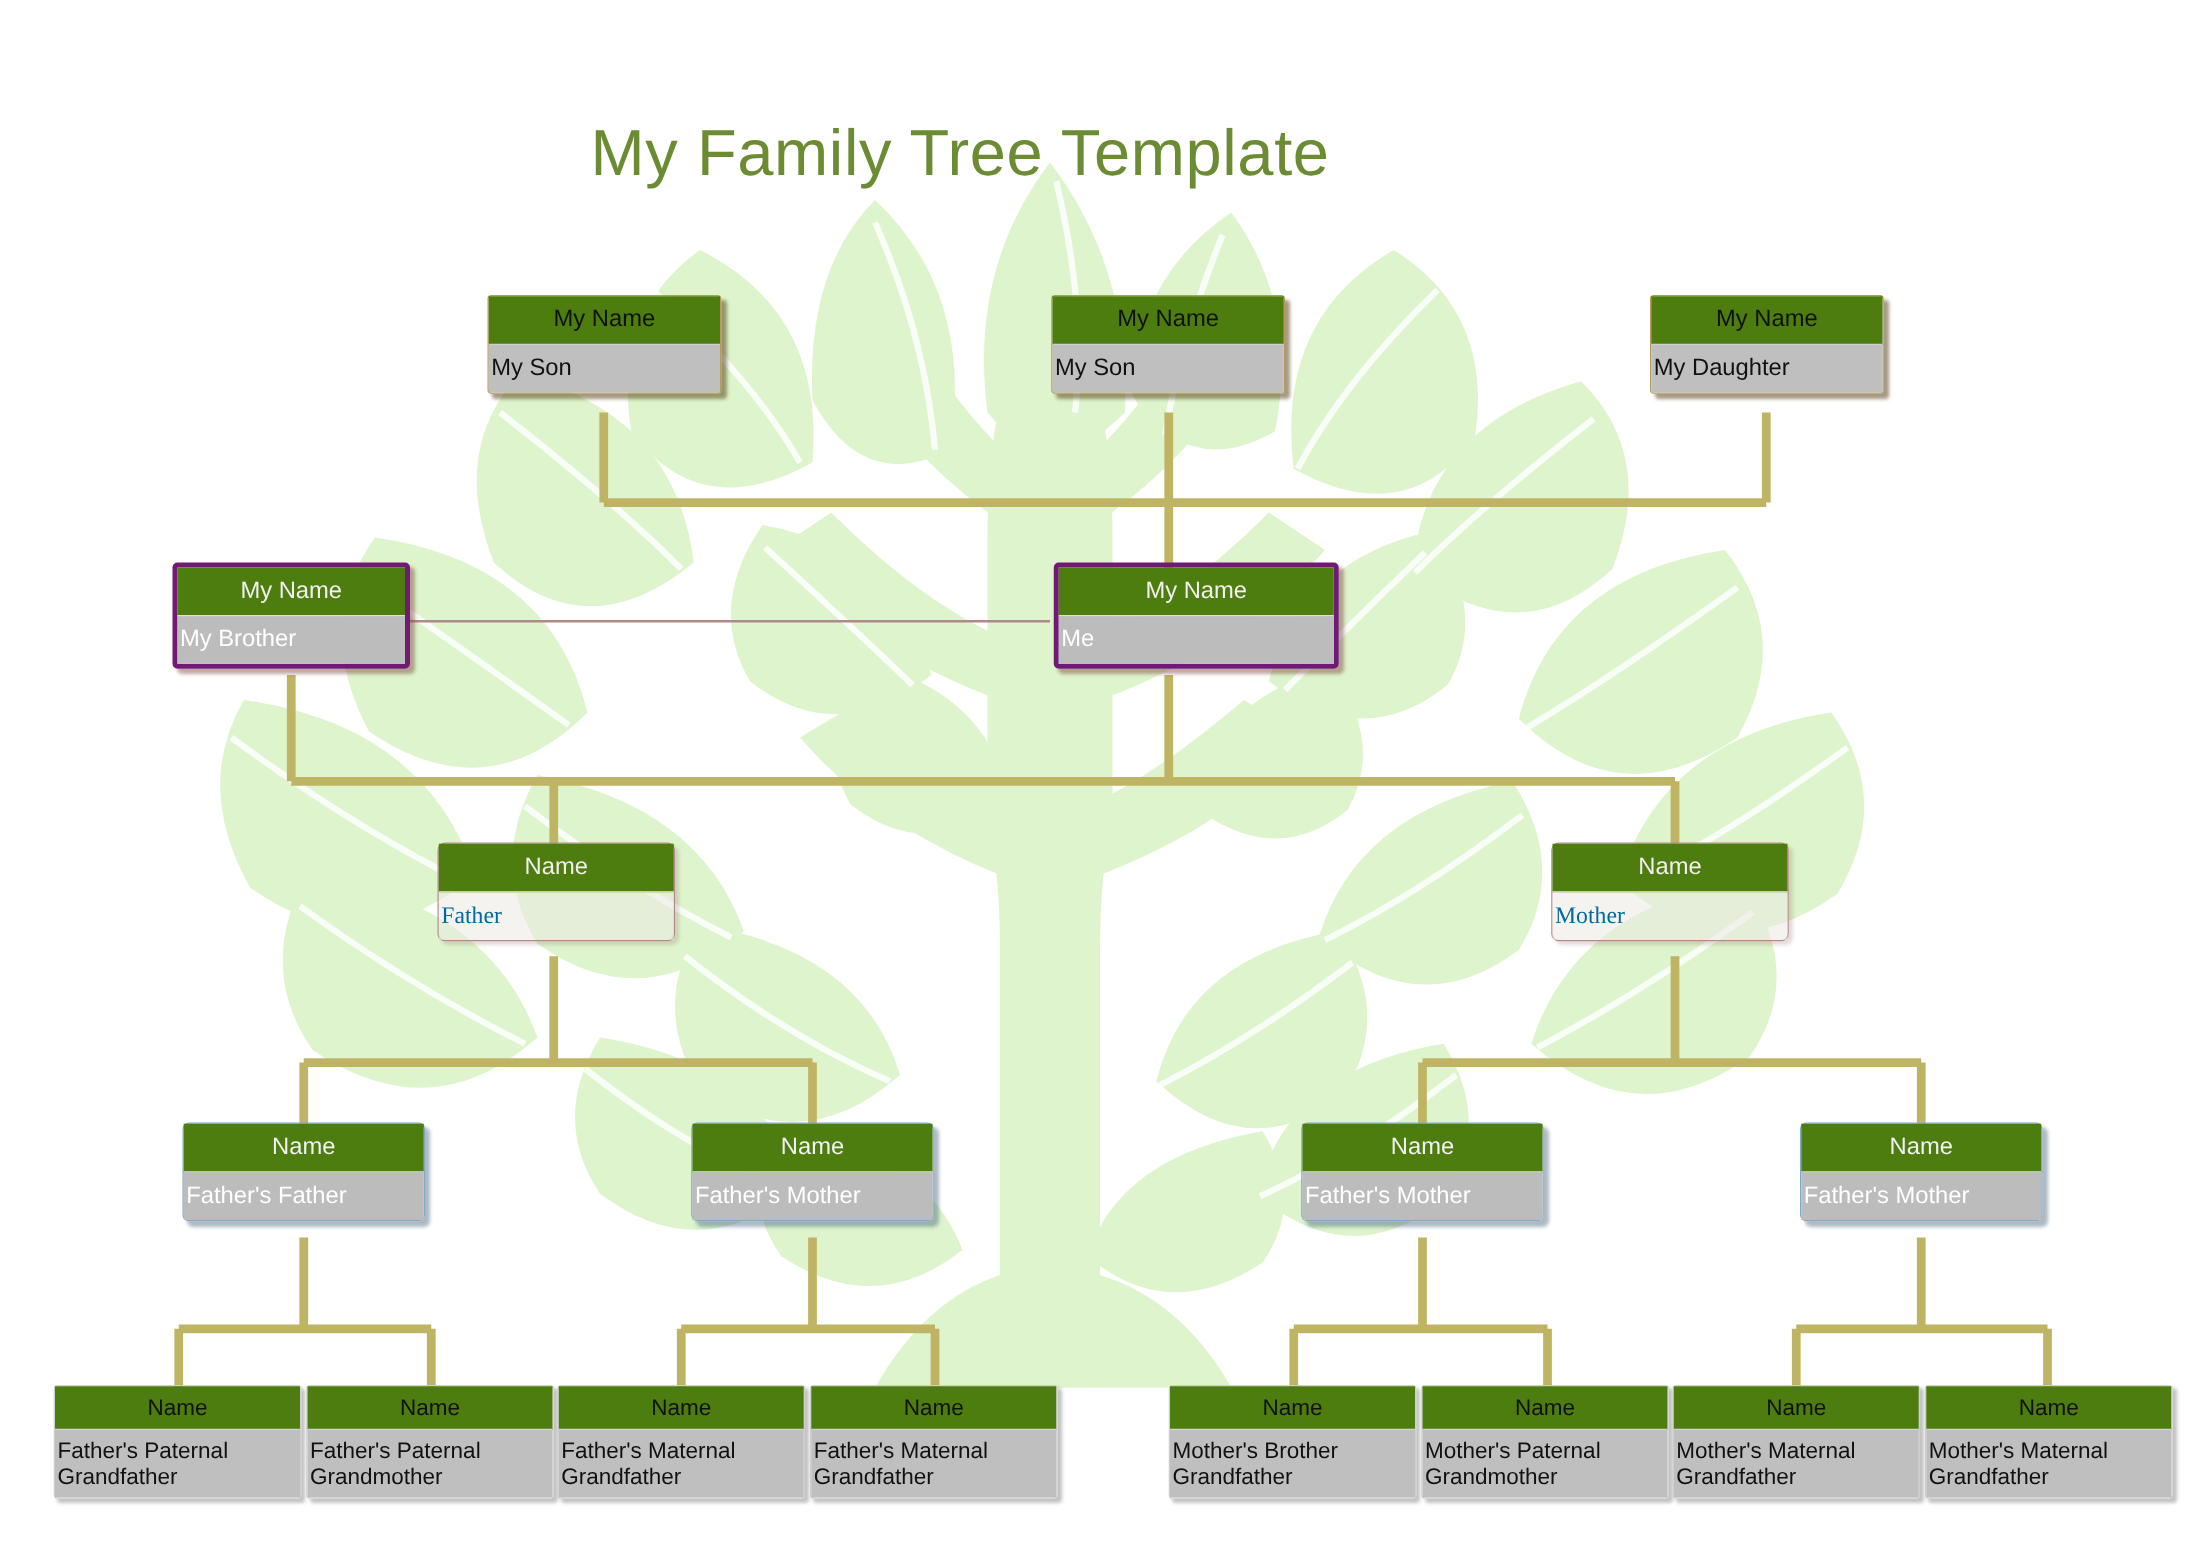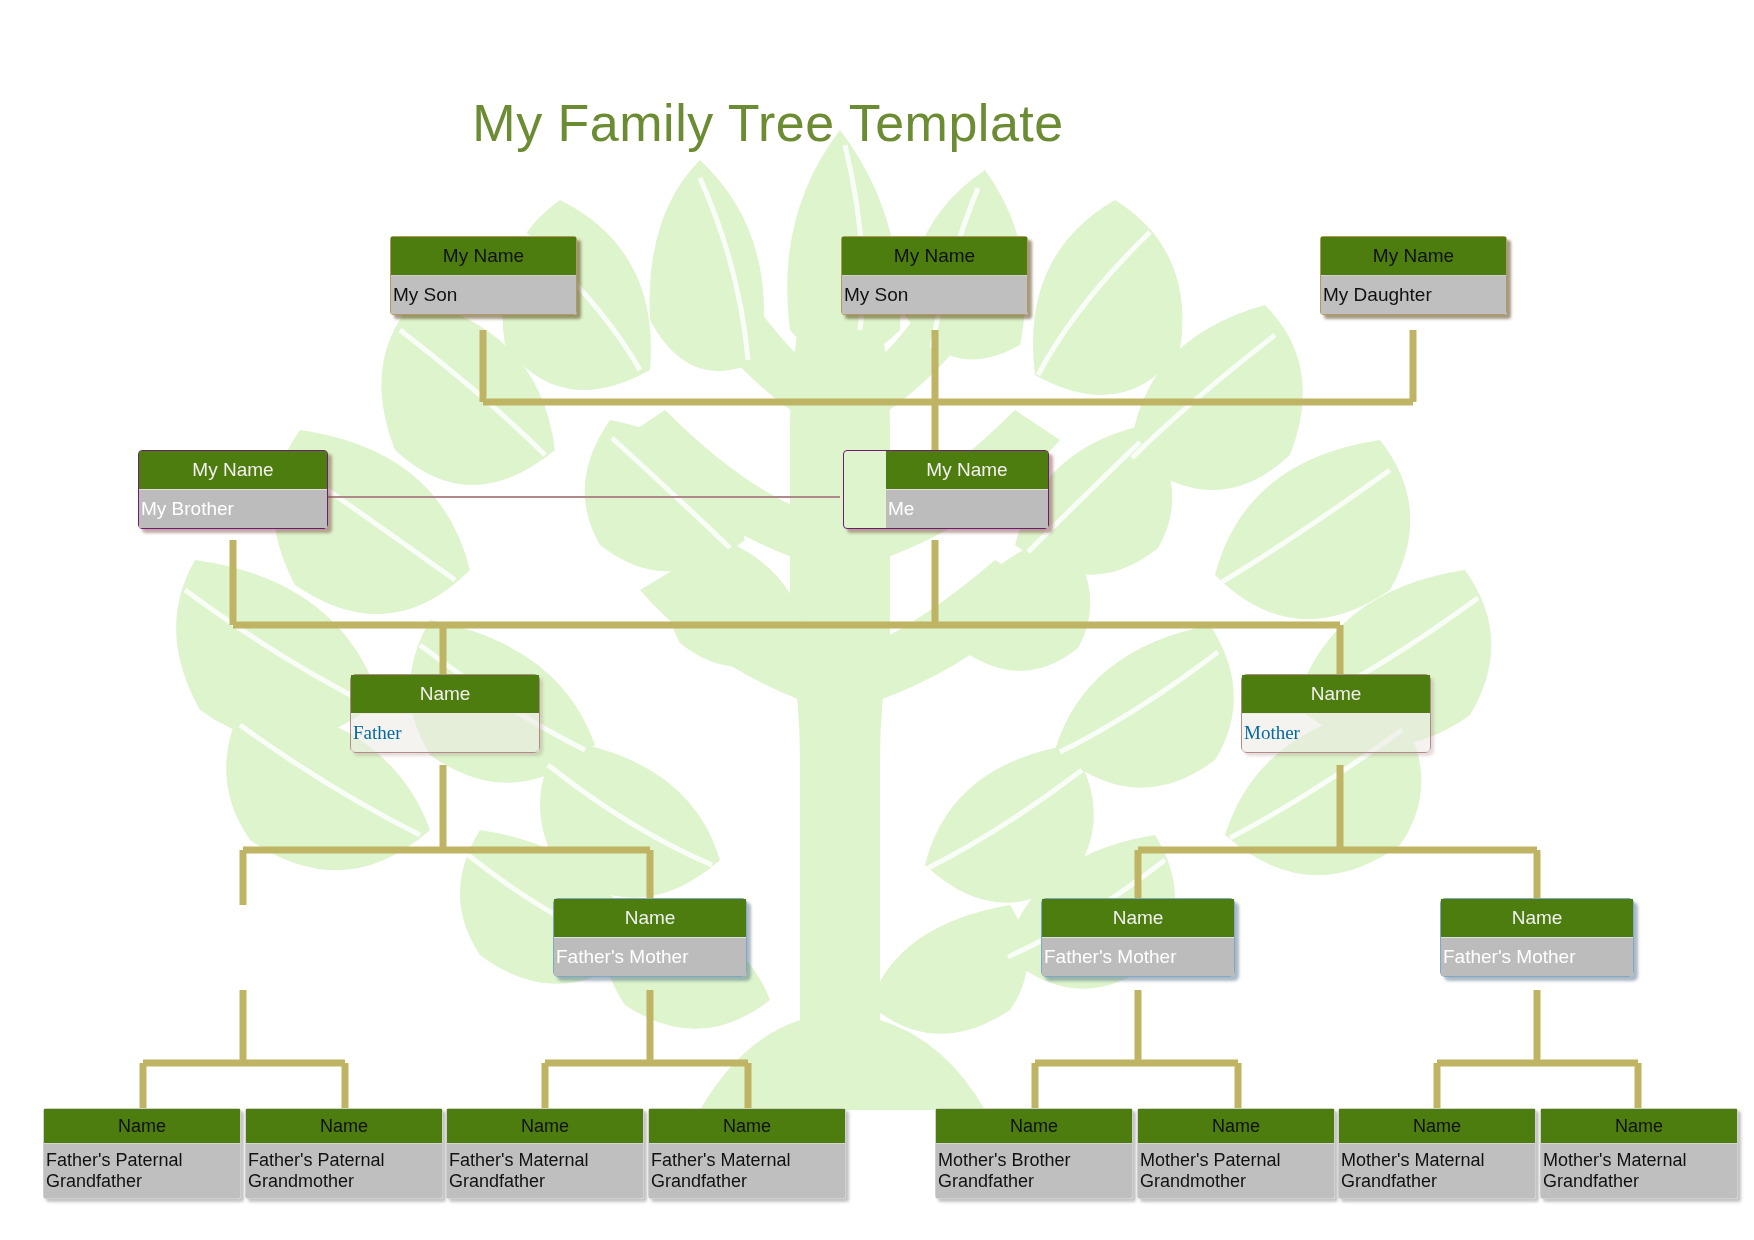--- a/index.html
+++ b/index.html
@@ -84,21 +84,21 @@
   
   .g-child {
     border: 1px solid #b49a5e;
     border-radius: 3px;
     box-shadow: 4px 4px 3px rgba(90,70,30,0.55);
   }
   .g-child .nm { border-bottom: 1px solid #cfcfcf; }
 
   
   .g-self {
-    border: 1px solid #701a75;
+    border: 4px solid #701a75;
     border-radius: 4px;
     box-shadow: 4px 4px 3px rgba(120,60,60,0.45);
   }
   .g-self .nm {
     color: #f4f0f0;
     border-bottom: 1px solid #e6dcdc;
   }
   .g-self .rel {
     color: #ffffff;
     background: #bcbcbc;
@@ -296,35 +296,39 @@
   <div class="node g-child" style="left:1320px; top:236px; width:187px;">
     <div class="nm">My Name</div>
     <div class="rel">My Daughter</div>
   </div>
 
   <div class="node g-self" style="left:138px; top:450px; width:190px;">
     <div class="nm">My Name</div>
     <div class="rel">My Brother</div>
   </div>
 
-  <div class="node g-self" style="left:843px; top:450px; width:206px;padding-left:42px;">
+  <div class="node g-self" style="left:843px; top:450px; width:228px;">
     <div class="nm">My Name</div>
     <div class="rel">Me</div>
   </div>
 
   <div class="node g-parent" style="left:350px; top:674px; width:190px;">
     <div class="nm">Name</div>
     <div class="rel">Father</div>
   </div>
 
   <div class="node g-parent" style="left:1241px; top:674px; width:190px;">
     <div class="nm">Name</div>
     <div class="rel">Mother</div>
   </div>
 
+  <div class="node g-gp" style="left:146px; top:898px; width:194px;">
+    <div class="nm">Name</div>
+    <div class="rel">Father's Father</div>
+  </div>
 
   <div class="node g-gp" style="left:553px; top:898px; width:194px;">
     <div class="nm">Name</div>
     <div class="rel">Father's Mother</div>
   </div>
 
   <div class="node g-gp" style="left:1041px; top:898px; width:194px;">
     <div class="nm">Name</div>
     <div class="rel">Father's Mother</div>
   </div>

